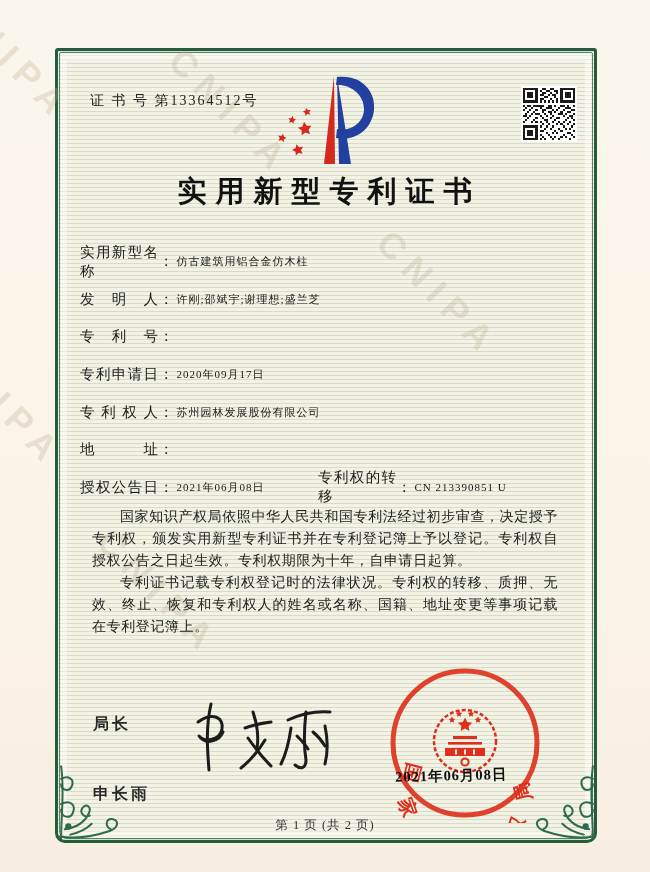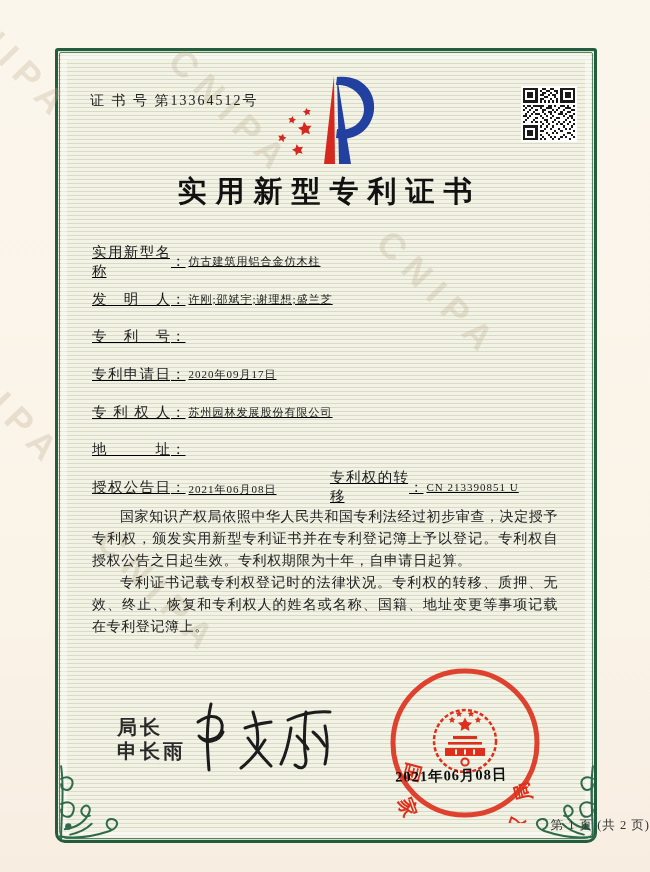--- a/index.html
+++ b/index.html
@@ -54,52 +54,52 @@
     font-size:14px;color:#222;letter-spacing:2px;
   }
   .logo{position:absolute;left:276px;top:72px;}
   .qr{position:absolute;left:521px;top:86px;width:56px;height:56px;
       background:#fdfdfb;padding:2px;box-sizing:border-box;}
   .title{
     position:absolute;left:0;top:172px;width:100%;
     text-align:center;font-size:29px;font-weight:bold;color:#111;
     letter-spacing:9px;text-indent:9px;
   }
-  .fields{position:absolute;left:92px;top:243px;right:56px;text-decoration:underline;}
+  .fields{position:absolute;left:80px;top:243px;right:56px;}
   .field-row{height:37.6px;display:flex;align-items:center;}
   .f-label{
     display:inline-block;width:78px;flex:0 0 78px;
     font-size:14.5px;color:#1b1b1b;
     text-align:justify;text-align-last:justify;
   }
   .f-colon{font-size:14.5px;color:#1b1b1b;margin:0 3px 0 1px;}
   .f-value{font-size:11px;color:#1a1a1a;letter-spacing:1px;white-space:nowrap;}
-  .grant-left{display:flex;align-items:flex-end;width:238px;flex:0 0 238px;}
+  .grant-left{display:flex;align-items:center;width:238px;flex:0 0 238px;}
   .paras{
     position:absolute;left:92px;top:506px;width:466px;
     font-size:14px;line-height:22px;color:#222;letter-spacing:0.6px;
     text-align:justify;
   }
   .paras p{margin:0;text-indent:2em;}
   .officer-title,.officer-name{
     position:absolute;left:93px;
     font-family:"Liberation Sans","DejaVu Sans",sans-serif;
-    font-weight:bold;font-size:20px;color:#2a2a2a;letter-spacing:3px;margin-left:24px;
+    font-weight:bold;font-size:16px;color:#2a2a2a;letter-spacing:3px;
   }
   .officer-title{top:714px;}
-  .officer-name{top:738px;}
+  .officer-name{top:784px;}
   .signature{position:absolute;left:193px;top:698px;}
   .seal{position:absolute;left:385px;top:663px;width:160px;height:160px;}
   .seal-date{
     position:absolute;left:395px;top:766px;width:140px;
     font-size:14.5px;font-weight:bold;color:#101010;letter-spacing:1px;
     transform:rotate(-1.5deg);white-space:nowrap;
   }
   .footer{
-    position:absolute;left:0;top:817px;width:100%;text-align:right;
+    position:absolute;left:0;top:817px;width:100%;text-align:center;
     font-size:12.5px;color:#333;letter-spacing:1px;
   }
 </style>
 </head>
 <body>
 
 <div class="page">
 
   <span class="wm" style="left:-30px;top:-14px;">CNIPA</span>
   <span class="wm" style="left:190px;top:40px;">CNIPA</span>

